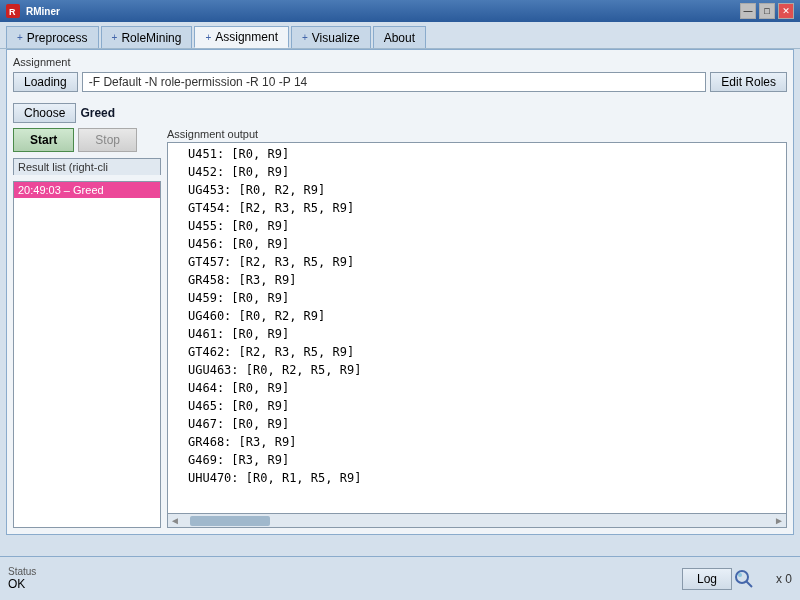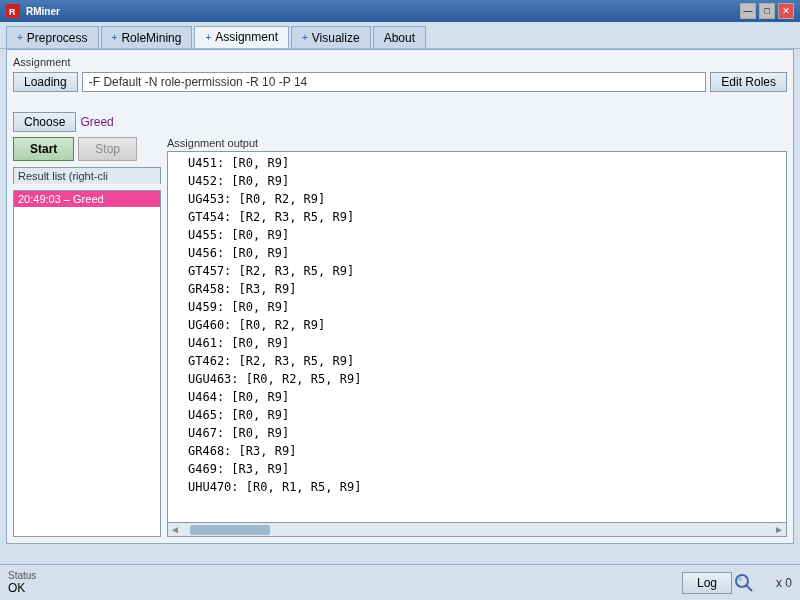--- a/index.html
+++ b/index.html
@@ -99,21 +99,21 @@
     .section-label {
       font-size: 11px;
       color: #333;
       margin-bottom: 4px;
     }
 
     
     .command-bar {
       display: flex;
       align-items: flex-start;
-      margin-bottom: 20px;
+      margin-bottom: 11px;
       gap: 4px;
     }
     .cmd-btn {
       padding: 2px 10px;
       border: 1px solid #8899aa;
       background: linear-gradient(to bottom, #e8f0f8, #d0dce8);
       cursor: pointer;
       font-size: 12px;
       min-width: 60px;
       text-align: center;
@@ -136,22 +136,22 @@
 
     
     .choose-bar {
       display: flex;
       align-items: center;
       gap: 4px;
       margin-bottom: 5px;
     }
     .choose-value {
       font-size: 12px;
-      font-weight: normal;
-      color: #701a75;
+      font-weight: bold;
+      color: #0f172a;
     }
 
     
     .bottom-section {
       display: flex;
       gap: 6px;
       height: 400px;
     }
 
     
@@ -248,21 +248,21 @@
       margin-left: 10px;
       border-radius: 2px;
     }
 
     
     .status-bar {
       position: fixed;
       bottom: 0;
       left: 0;
       right: 0;
-      height: 36px;
+      height: 44px;
       background: #d4e0ec;
       border-top: 1px solid #8aabcc;
       display: flex;
       align-items: center;
       padding: 0 8px;
       gap: 8px;
     }
     .status-section {
       display: flex;
       flex-direction: column;

